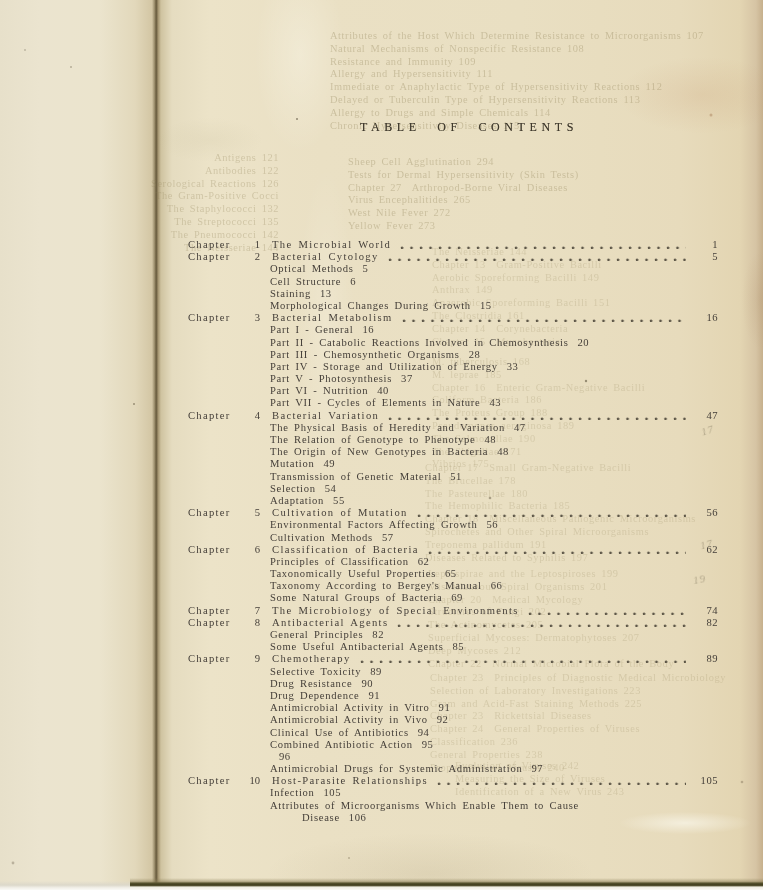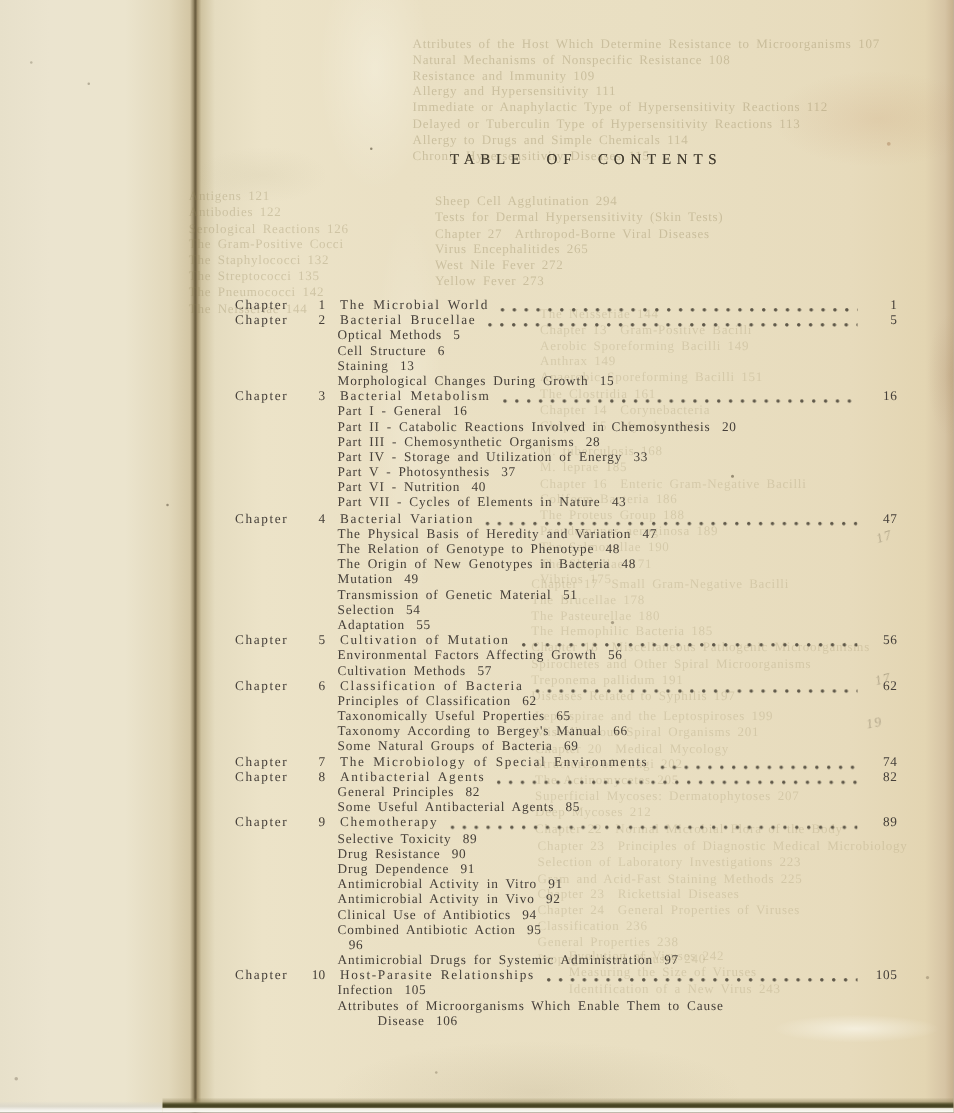--- a/index.html
+++ b/index.html
@@ -43,21 +43,21 @@
   
   .ghost{
     position:absolute;font-size:10.4px;line-height:12.8px;white-space:pre;
     color:#8f8157;filter:blur(.35px);letter-spacing:.6px;word-spacing:2px;
     pointer-events:none;
   }
   .ghost.g-strong{opacity:.34;}
   .ghost.g-weak{opacity:.22;}
   #ghost-top{left:330px;top:30px;}
   #ghost-upper{left:348px;top:156px;}
-  #ghost-left{left:151px;top:152px;opacity:.30;}
+  #ghost-left{left:151px;top:152px;opacity:.30;text-align:right;}
   #ghost-mid{left:432px;top:246px;}
   #ghost-r2{left:432px;top:356px;}
   #ghost-r3{left:425px;top:462px;}
   #ghost-r4{left:428px;top:568px;}
   #ghost-r5{left:430px;top:672px;}
   #ghost-bottom{left:455px;top:760px;}
   
   .pencil{
     position:absolute;font-size:11px;font-style:italic;color:#a99e82;
     letter-spacing:1px;opacity:.8;filter:blur(.2px);
@@ -107,21 +107,21 @@
   <div id="ghost-r2" class="ghost g-weak"><div class="ghost-line">M. tuberculosis 168</div><div class="ghost-line">M. leprae 185</div><div class="ghost-line">Chapter 16  Enteric Gram-Negative Bacilli</div><div class="ghost-line">Coliform Bacteria 186</div><div class="ghost-line">The Proteus Group 188</div><div class="ghost-line">Pseudomonas aeruginosa 189</div><div class="ghost-line">The Salmonellae 190</div><div class="ghost-line">The Shigellae 171</div><div class="ghost-line">Vibrios 175</div></div>
   <div id="ghost-r3" class="ghost g-weak"><div class="ghost-line">Chapter 17  Small Gram-Negative Bacilli</div><div class="ghost-line">The Brucellae 178</div><div class="ghost-line">The Pasteurellae 180</div><div class="ghost-line">The Hemophilic Bacteria 185</div><div class="ghost-line">Chapter 18  Miscellaneous Pathogenic Microorganisms</div><div class="ghost-line">Spirochetes and Other Spiral Microorganisms</div><div class="ghost-line">Treponema pallidum 191</div><div class="ghost-line">Diseases Related to Syphilis 197</div></div>
   <div id="ghost-r4" class="ghost g-weak"><div class="ghost-line">Leptospirae and the Leptospiroses 199</div><div class="ghost-line">Miscellaneous Spiral Organisms 201</div><div class="ghost-line">Chapter 20  Medical Mycology</div><div class="ghost-line">Structures of Fungi 202</div><div class="ghost-line">The Actinomycetes 205</div><div class="ghost-line">Superficial Mycoses: Dermatophytoses 207</div><div class="ghost-line">Deep Mycoses 212</div><div class="ghost-line">Chapter 22  Normal Microbial Flora of the Body</div></div>
   <div id="ghost-r5" class="ghost g-weak"><div class="ghost-line">Chapter 23  Principles of Diagnostic Medical Microbiology</div><div class="ghost-line">Selection of Laboratory Investigations 223</div><div class="ghost-line">Gram and Acid-Fast Staining Methods 225</div><div class="ghost-line">Chapter 23  Rickettsial Diseases</div><div class="ghost-line">Chapter 24  General Properties of Viruses</div><div class="ghost-line">Classification 236</div><div class="ghost-line">General Properties 238</div><div class="ghost-line">Propagation of Viruses 240</div></div>
   <div id="ghost-bottom" class="ghost g-weak"><div class="ghost-line">Evolution of Viruses 242</div><div class="ghost-line">Measuring the Size of Viruses</div><div class="ghost-line">Identification of a New Virus 243</div></div>
 
   <h1 class="title">TABLE OF CONTENTS</h1>
 
   <div id="toc" class="toc">
       <div class="row chapter"><span class="c-label">Chapter</span><span class="c-num">1</span><span class="c-title">The Microbial World</span><span class="leader"></span><span class="c-page">1</span></div>
-      <div class="row chapter"><span class="c-label">Chapter</span><span class="c-num">2</span><span class="c-title">Bacterial Brucellae</span><span class="leader"></span><span class="c-page">5</span></div>
+      <div class="row chapter"><span class="c-label">Chapter</span><span class="c-num">2</span><span class="c-title">Bacterial Cytology</span><span class="leader"></span><span class="c-page">5</span></div>
       <div class="row sub"><span class="s-title">Optical Methods</span><span class="s-page">5</span></div>
       <div class="row sub"><span class="s-title">Cell Structure</span><span class="s-page">6</span></div>
       <div class="row sub"><span class="s-title">Staining</span><span class="s-page">13</span></div>
       <div class="row sub"><span class="s-title">Morphological Changes During Growth</span><span class="s-page">15</span></div>
       <div class="row chapter"><span class="c-label">Chapter</span><span class="c-num">3</span><span class="c-title">Bacterial Metabolism</span><span class="leader"></span><span class="c-page">16</span></div>
       <div class="row sub"><span class="s-title">Part I - General</span><span class="s-page">16</span></div>
       <div class="row sub"><span class="s-title">Part II - Catabolic Reactions Involved in Chemosynthesis</span><span class="s-page">20</span></div>
       <div class="row sub"><span class="s-title">Part III - Chemosynthetic Organisms</span><span class="s-page">28</span></div>
       <div class="row sub"><span class="s-title">Part IV - Storage and Utilization of Energy</span><span class="s-page">33</span></div>
       <div class="row sub"><span class="s-title">Part V - Photosynthesis</span><span class="s-page">37</span></div>

